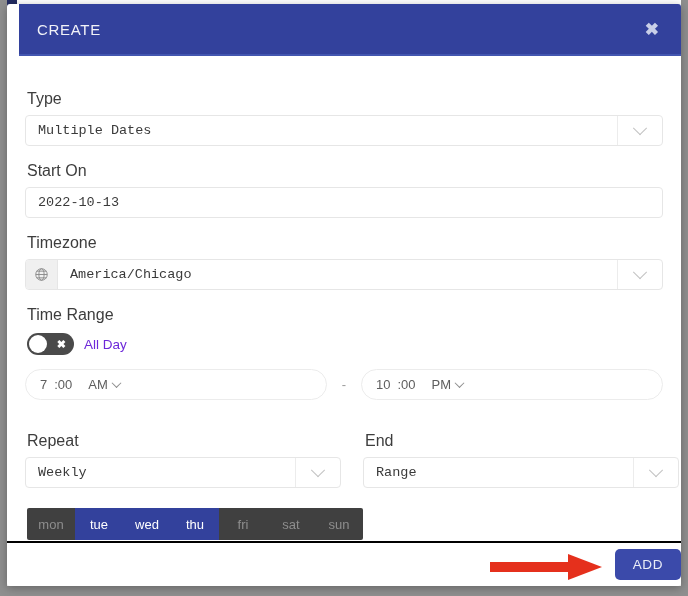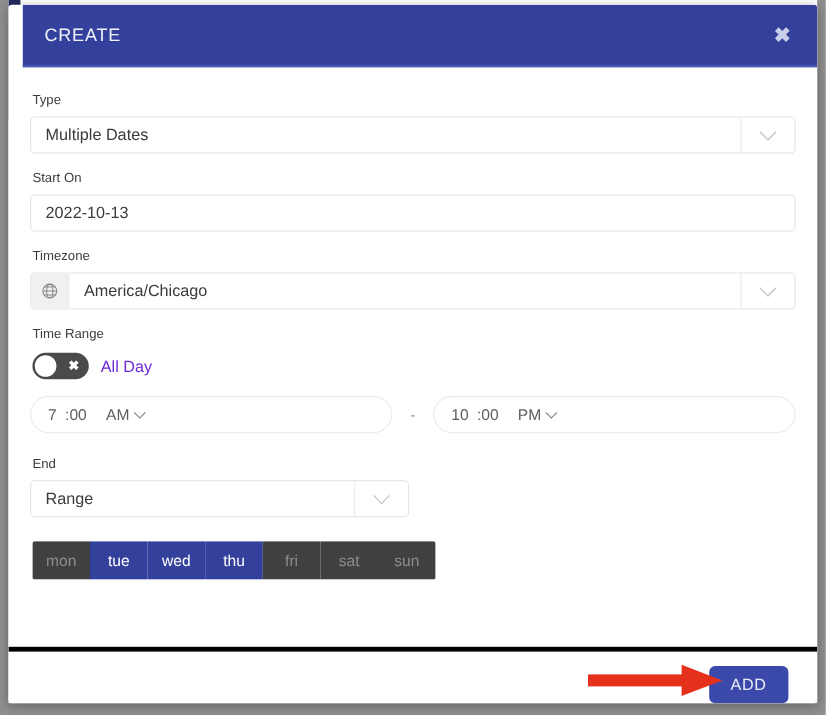--- a/index.html
+++ b/index.html
@@ -99,23 +99,23 @@
 
   
   #modal-body {
     flex: 1 1 auto;
     padding: 18px 18px 0 18px;
     box-sizing: border-box;
     overflow: hidden;
   }
 
   .field-label {
-    font-size: 11px;
+    font-size: 16px;
     color: #3d3d3d;
-    margin: 4px 0 7px 2px;
+    margin: 16px 0 7px 2px;
   }
   .field-block { margin-bottom: 15px; }
 
   
   .control {
     height: 31px;
     box-sizing: border-box;
     border: 1px solid #e6e6e6;
     border-radius: 4px;
     background: #ffffff;
@@ -123,20 +123,21 @@
     align-items: center;
     font-size: 13.5px;
     color: #3a3a3a;
     position: relative;
   }
   .control .value {
     padding-left: 12px;
     flex: 1 1 auto;
     white-space: nowrap;
     overflow: hidden;
+    font-family: Liberation Mono, monospace;
   }
   .caret-wrap {
     width: 44px;
     flex: 0 0 44px;
     display: flex;
     align-items: center;
     justify-content: center;
     border-left: 1px solid #ececec;
     align-self: stretch;
     position: relative;
@@ -262,25 +263,25 @@
     font-size: 13px;
     cursor: pointer;
     box-sizing: border-box;
   }
   .day.off { background: #404040; color: #8d8d8d; }
   .day.on  { background: #33419c; color: #ffffff; }
 
   
   #modal-footer {
     flex: 0 0 43px;
-    border-top: 4px solid #000000;
-    display: flex;
-    align-items: flex-end;
+    border-top: 2px solid #000000;
+    display: flex;
+    align-items: center;
     justify-content: flex-end;
-    padding-right: 24px;
+    padding-right: 0;
     position: relative;
   }
   #add-button {
     background: #3b4aaa;
     color: #e9ecf7;
     border: none;
     border-radius: 5px;
     font-size: 13.5px;
     letter-spacing: 0.6px;
     padding: 8px 18px;
@@ -394,20 +395,29 @@
           <span class="t-min">:00</span>
           <span class="t-mer">PM</span>
           <i class="mini-caret"></i>
         </span>
       </div>
     </div>
 
     
     <div id="repeat-row">
       <div class="half">
+        <div class="field-label">Repeat</div>
+        <div class="control">
+          <span class="value">Weekly</span>
+          <span class="caret-wrap">
+              <i class="caret"></i>
+            </span>
+        </div>
+      </div>
+      <div class="half">
         <div class="field-label">End</div>
         <div class="control">
           <span class="value">Range</span>
           <span class="caret-wrap">
               <i class="caret"></i>
             </span>
         </div>
       </div>
     </div>
 

